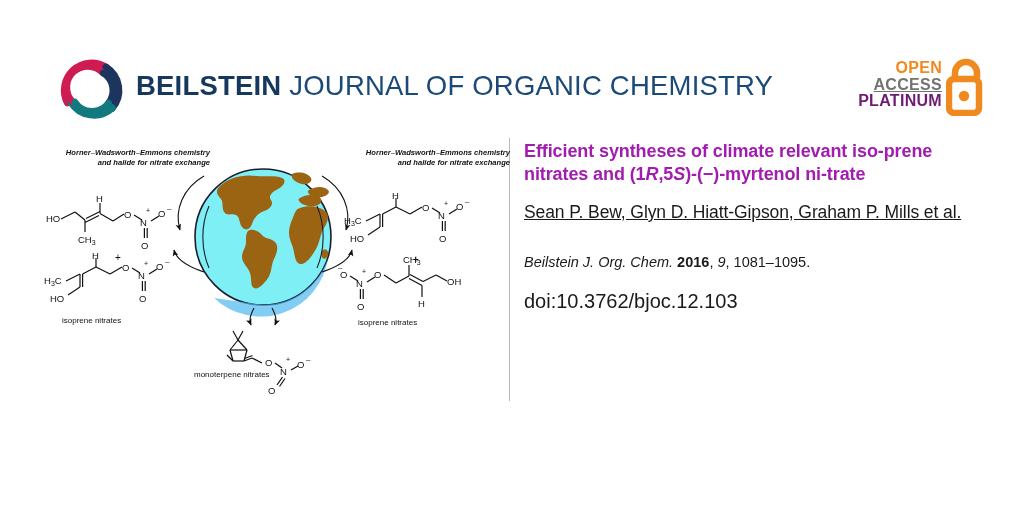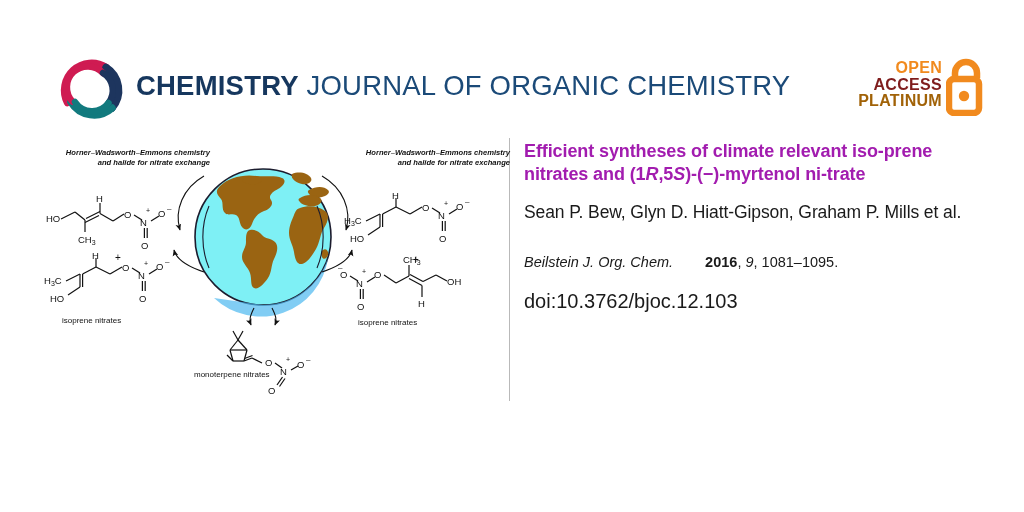--- a/index.html
+++ b/index.html
@@ -20,46 +20,47 @@
     font-size:27.5px;letter-spacing:0.2px;white-space:nowrap;
     color:#1b3a63;
   }
   .brandtext .b1{font-weight:bold;color:#16375e;}
   .brandtext .b2{font-weight:normal;color:#1b4a78;}
 
   .oa{position:absolute;left:876px;top:58px;width:112px;height:62px;}
   .oa-lines{position:absolute;right:46px;top:2px;text-align:right;line-height:16.5px;}
   .oa-lines div{font-size:16px;font-weight:bold;letter-spacing:0.3px;}
   .oa-open{color:#f18a1e;}
-  .oa-access{color:#7f1d1d;}
-  .oa-platinum{color:#a16207;}
+  .oa-access{color:#737373;text-decoration:underline;}
+  .oa-platinum{color:#701a75;}
   .oa-lock{position:absolute;right:0px;top:0px;width:42px;height:58px;}
 
   
   .divider{
     position:absolute;left:509px;top:138px;width:1px;height:263px;
     background:#b9b9b9;
   }
 
   
   .meta{position:absolute;left:524px;top:140px;width:448px;}
   .title{
     color:#a21caf;font-weight:bold;font-size:18px;line-height:22.5px;
     margin:0;letter-spacing:-0.1px;
   }
   .title i{font-style:italic;}
   .authors{
     color:#1a1a1a;font-size:17.5px;line-height:23px;margin-top:16px;
     letter-spacing:-0.1px;
+    text-decoration:underline;
   }
   .citation{
     color:#1a1a1a;font-size:14.5px;line-height:19px;margin-top:29px;
   }
   .citation .jt{font-style:italic;}
-  .citation .yr{font-weight:bold;margin-left:28px;}
+  .citation .yr{font-weight:bold;}
   .citation .vol{font-style:italic;}
   .doi{color:#1a1a1a;font-size:20px;line-height:19px;margin-top:20px;}
   .lic{color:#1a1a1a;font-size:14.5px;line-height:19px;margin-top:1px;}
 
   
   .ga{position:absolute;left:28px;top:132px;width:470px;height:268px;}
   .ga svg{display:block;}
 
   .ga-cap{
     position:absolute;font-style:italic;font-weight:bold;
@@ -94,21 +95,21 @@
           <path d="M50 11.5 A27 27 0 0 1 56 52" stroke="#1d355e" stroke-width="7.5"></path>
           <path d="M56 52 A27 27 0 0 1 15 46" stroke="#127a7e" stroke-width="7.5"></path>
           <path d="M16.5 45.5 A20.5 20.5 0 0 1 47 17" stroke="#cf1b52" stroke-width="6.5"></path>
           <path d="M47 17 A20.5 20.5 0 0 1 52.5 47" stroke="#1d355e" stroke-width="6.5"></path>
           <path d="M52.5 47 A20.5 20.5 0 0 1 19 46" stroke="#127a7e" stroke-width="6.5"></path>
         </g>
         <circle cx="35" cy="35" r="12.5" fill="#ffffff"></circle>
       </svg>
     </div>
 
-    <div class="brandtext"><span class="b1">CHEMISTRY</span><span class="b2"> JOURNAL OF ORGANIC CHEMISTRY</span></div>
+    <div class="brandtext"><span class="b1">BEILSTEIN</span><span class="b2"> JOURNAL OF ORGANIC CHEMISTRY</span></div>
 
     <div class="oa">
       <div class="oa-lines">
         <div class="oa-open">OPEN</div>
         <div class="oa-access">ACCESS</div>
         <div class="oa-platinum">PLATINUM</div>
       </div>
       <div class="oa-lock">
         <svg width="42" height="58" viewBox="0 0 42 58">
           <path d="M9 22 V15 A11 11 0 0 1 31 15 V20" fill="none" stroke="#f18a1e" stroke-width="6.5" stroke-linecap="butt"></path>

